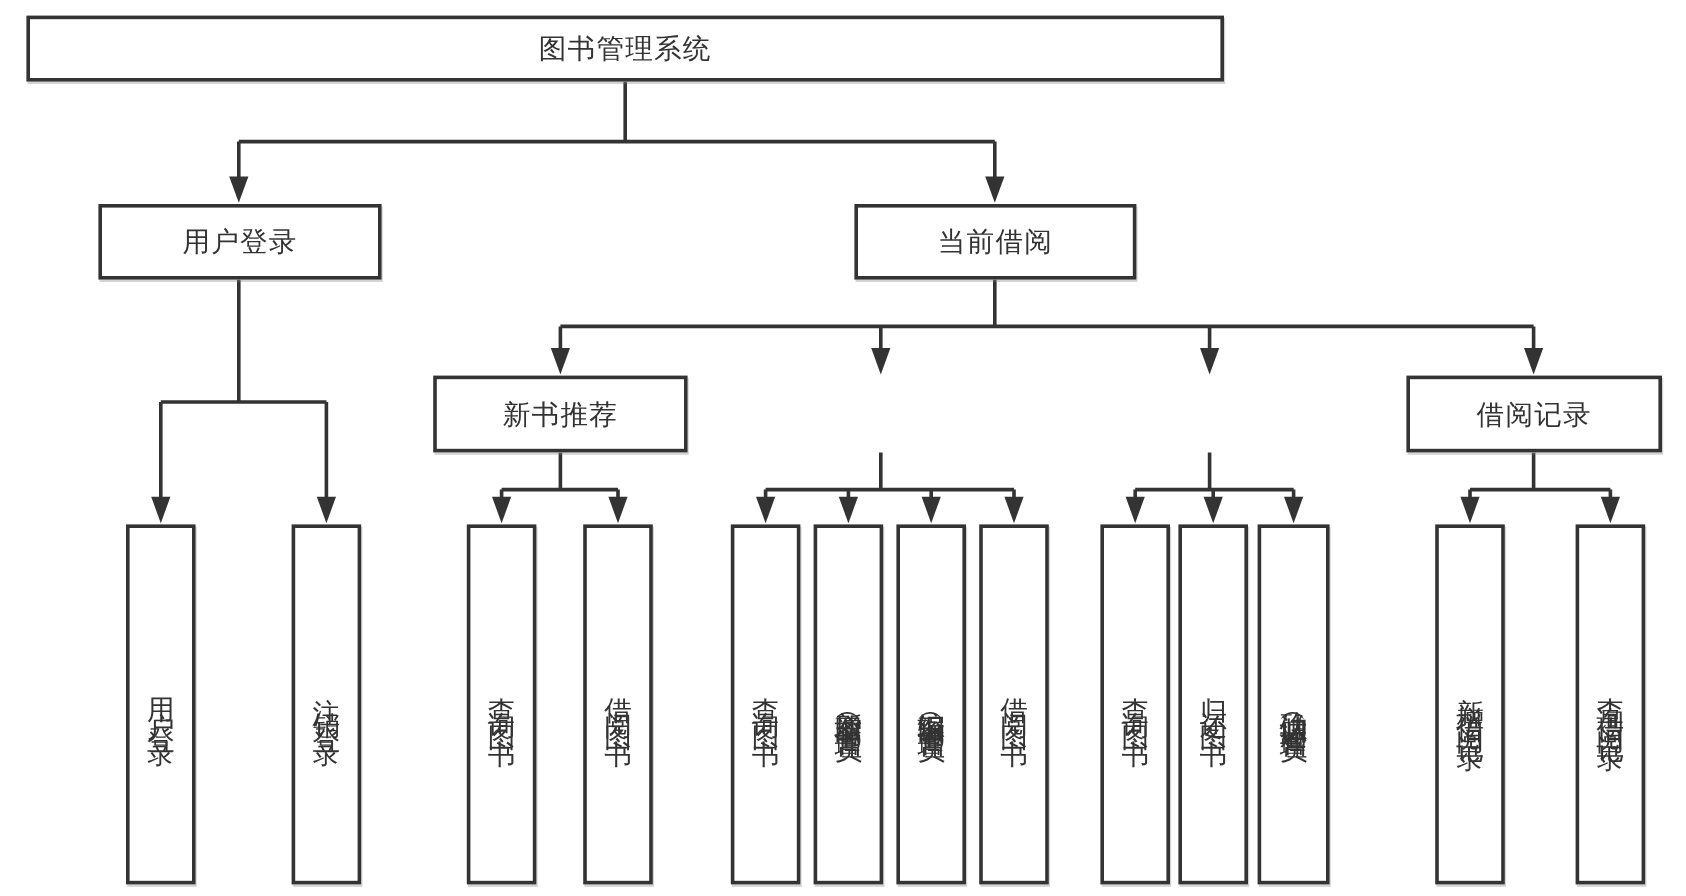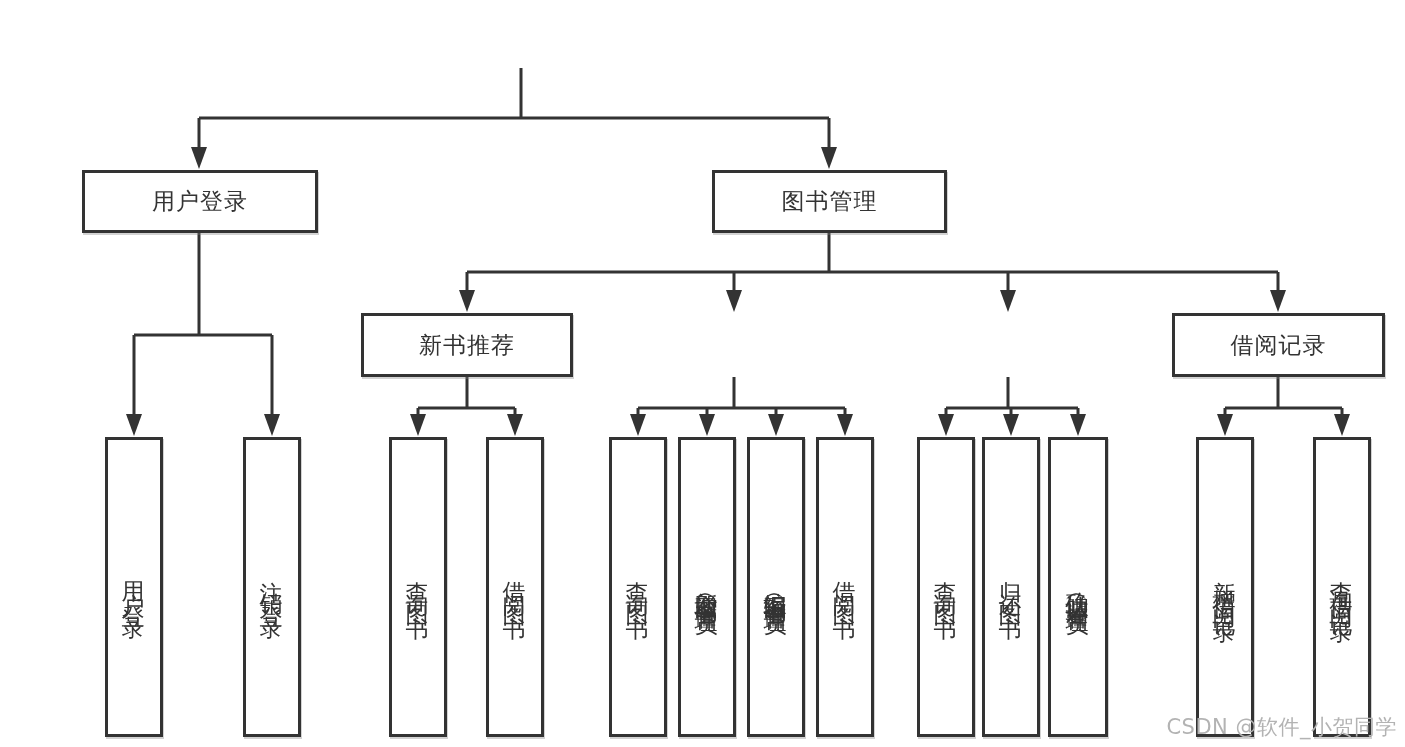--- a/index.html
+++ b/index.html
@@ -83,26 +83,29 @@
       <polygon points="768,414 784,414 776,436"></polygon>
       <polygon points="837,414 853,414 845,436"></polygon>
       <polygon points="938,414 954,414 946,436"></polygon>
       <polygon points="1003,414 1019,414 1011,436"></polygon>
       <polygon points="1070,414 1086,414 1078,436"></polygon>
       <polygon points="1217,414 1233,414 1225,436"></polygon>
       <polygon points="1334,414 1350,414 1342,436"></polygon>
     </g>
   </svg>
 
+  <div class="node root">
+    <span class="hlabel">图书管理系统</span>
+  </div>
 
   <div class="node lvl2" style="left:82px;width:236px;">
     <span class="hlabel">用户登录</span>
   </div>
   <div class="node lvl2" style="left:712px;width:235px;">
-    <span class="hlabel">图书管理</span>
+    <span class="hlabel">当前借阅</span>
   </div>
 
   <div class="node lvl3" style="left:361px;width:212px;">
     <span class="hlabel">新书推荐</span>
   </div>
   <div class="node lvl3" style="left:1172px;width:213px;">
     <span class="hlabel">借阅记录</span>
   </div>
 
   <div class="node leaf" style="left:105px;">
@@ -142,15 +145,14 @@
     <span class="vlabel s10">确认归还（管理员）</span>
   </div>
 
   <div class="node leaf" style="left:1196px;">
     <span class="vlabel s6">新增借阅记录</span>
   </div>
   <div class="node leaf" style="left:1313px;">
     <span class="vlabel s6">查询借阅记录</span>
   </div>
 
-  <div class="watermark">CSDN @软件_小贺同学</div>
 
 </div>
 
 </body></html>

